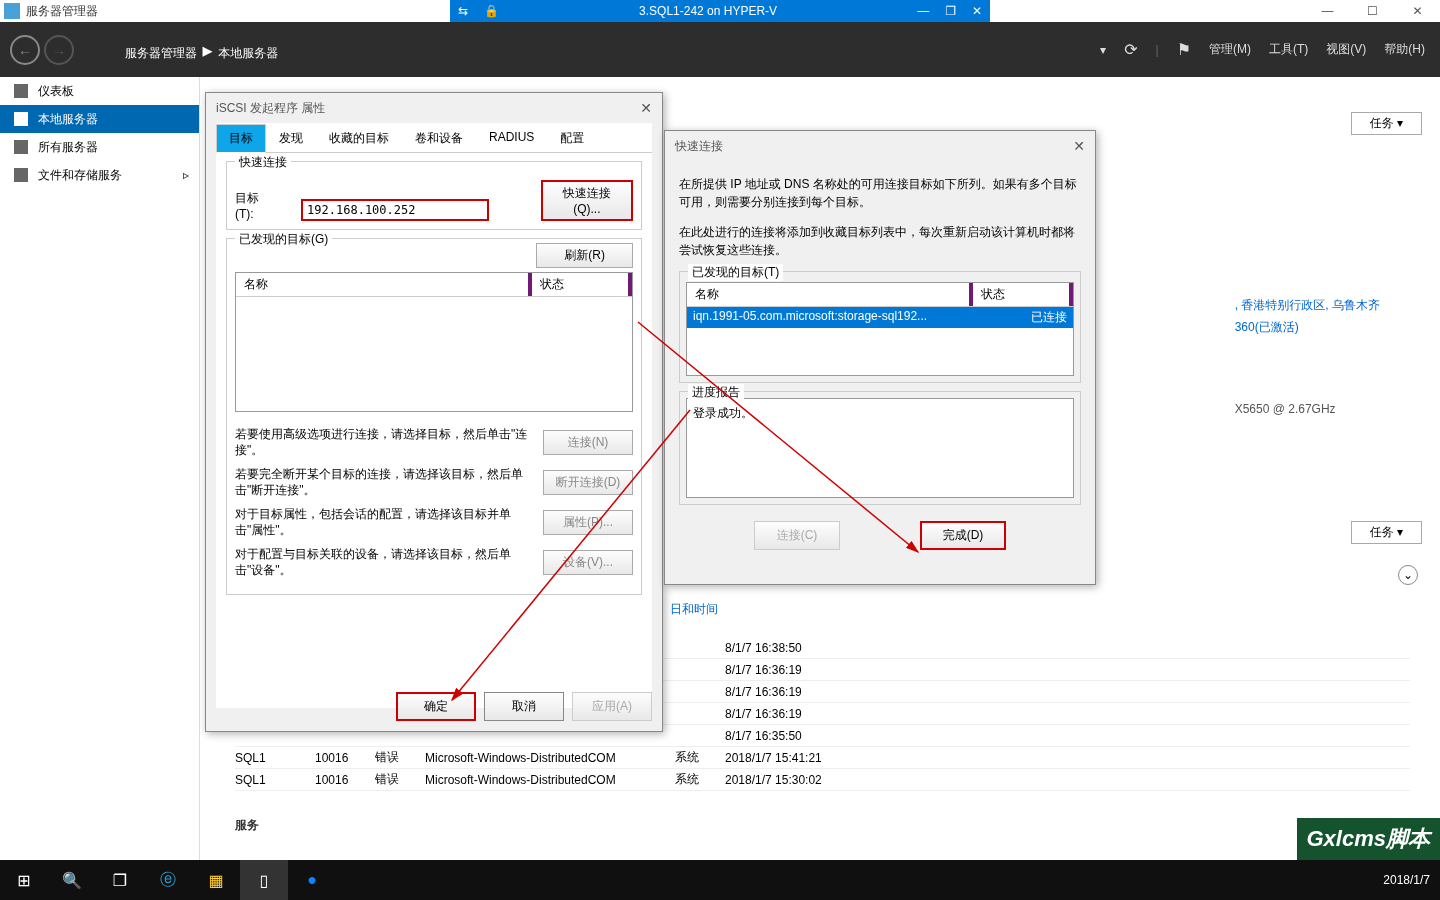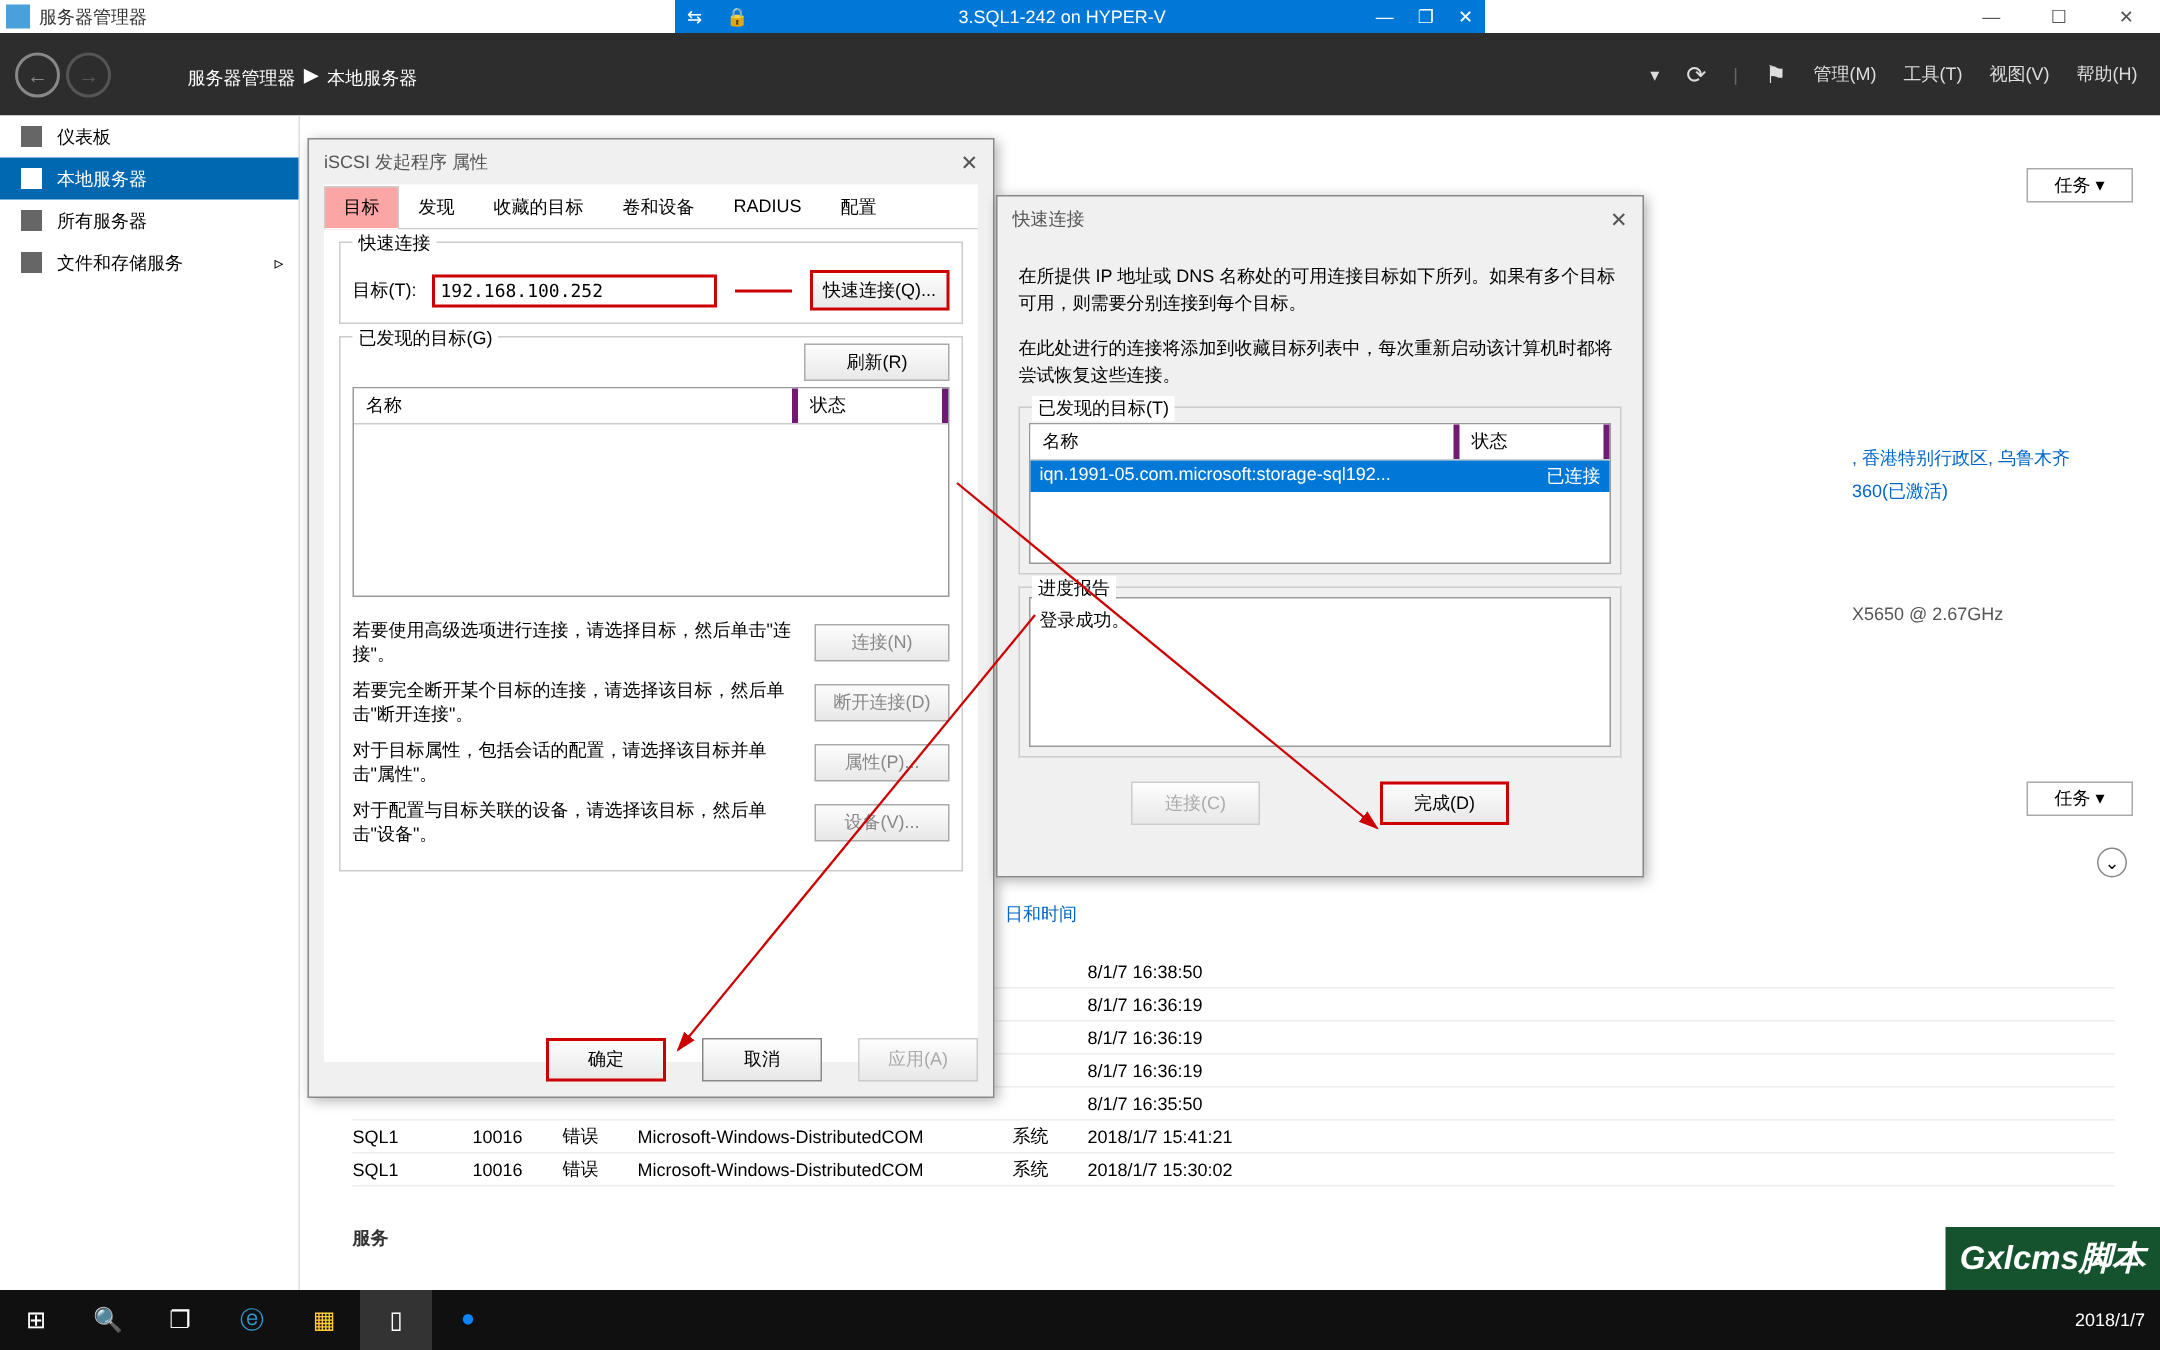--- a/index.html
+++ b/index.html
@@ -37,38 +37,38 @@
 .events-tbl span:nth-child(5){width:50px}
 .events-tbl span:nth-child(6){width:150px}
 .more-circ{position:absolute;right:22px;top:488px;width:20px;height:20px;border:1px solid #888;border-radius:50%;display:flex;align-items:center;justify-content:center}
 .datetime-link{position:absolute;left:470px;top:524px;color:#0066cc}
 
 .dlg1{position:absolute;top:92px;left:205px;width:458px;height:640px;background:#f0f0f0;border:1px solid #888;box-shadow:2px 2px 8px rgba(0,0,0,0.3)}
 .dlg-title{height:30px;display:flex;align-items:center;padding:0 10px;color:#555;justify-content:space-between}
 .dlg-close{font-size:14px;color:#555;cursor:pointer}
 .tabs{display:flex;background:#fff;margin:0 10px;border-bottom:1px solid #ccc}
 .tab{padding:5px 12px;border:1px solid transparent;position:relative;top:1px}
-.tab.active{border:1px solid #ccc;border-bottom:1px solid #fff;background:#fca5a5}
+.tab.active{border:1px solid #ccc;border-bottom:1px solid #fff;background:#0ea5e9}
 .dlg-body{background:#fff;margin:0 10px 10px 10px;padding:8px 10px 10px 10px;height:555px;position:relative}
 .grp{border:1px solid #ccc;padding:8px;margin-bottom:8px;position:relative}
 .grp-title{position:absolute;top:-8px;left:8px;background:#fff;padding:0 4px}
 .grp-text{line-height:18px;margin:4px 0}
-.target-row{display:flex;align-items:center;margin-top:10px;gap:10px}
+.target-row{display:flex;align-items:flex-end;margin-top:10px;gap:24px}
 .target-input{border:2px solid #c00;padding:2px 4px;width:190px;font-family:monospace}
 .qc-btn{border:2px solid #c00;padding:3px 7px;background:linear-gradient(#fdfdfd,#e8e8e8)}
 .list-box{border:1px solid #999;height:140px;background:#fff;margin-top:4px}
 .list-hdr{display:flex;border-bottom:1px solid #ccc;background:#fff}
 .list-hdr span{padding:3px 8px;border-right:4px solid #701a75}
 .list-hdr span:first-child{flex:1}
 .action-rows{margin-top:14px}
 .action-row{display:flex;align-items:center;margin-bottom:8px;gap:10px}
 .action-row .txt{flex:1;line-height:16px}
 .action-row .btn{width:90px;padding:3px 0;text-align:center;border:1px solid #aaa;background:linear-gradient(#fdfdfd,#e8e8e8);color:#888}
 .refresh-btn{border:1px solid #aaa;padding:3px 27px;background:linear-gradient(#fdfdfd,#e8e8e8);float:right}
-.dlg-buttons{position:absolute;bottom:10px;right:10px;display:flex;gap:24px}
+.dlg-buttons{position:absolute;bottom:10px;right:10px;display:flex;gap:8px}
 .dlg-btn{width:80px;padding:4px 0;text-align:center;border:1px solid #888;background:linear-gradient(#fdfdfd,#e8e8e8)}
 .dlg-btn.red{border:2px solid #c00}
 .dlg-btn.dis{color:#aaa;border-color:#ccc}
 
 .dlg2{position:absolute;top:130px;left:664px;width:432px;height:455px;background:#f0f0f0;border:1px solid #888;box-shadow:2px 2px 8px rgba(0,0,0,0.3)}
 .dlg2-body{padding:14px}
 .dlg2 .info{line-height:18px;margin-bottom:12px}
 .dlg2 .list-box{height:94px}
 .dlg2 .sel-row{background:#0078d7;color:#fff;padding:2px 6px;display:flex;font-family:monospace;font-size:11px}
 .dlg2 .sel-row span:first-child{flex:1}

